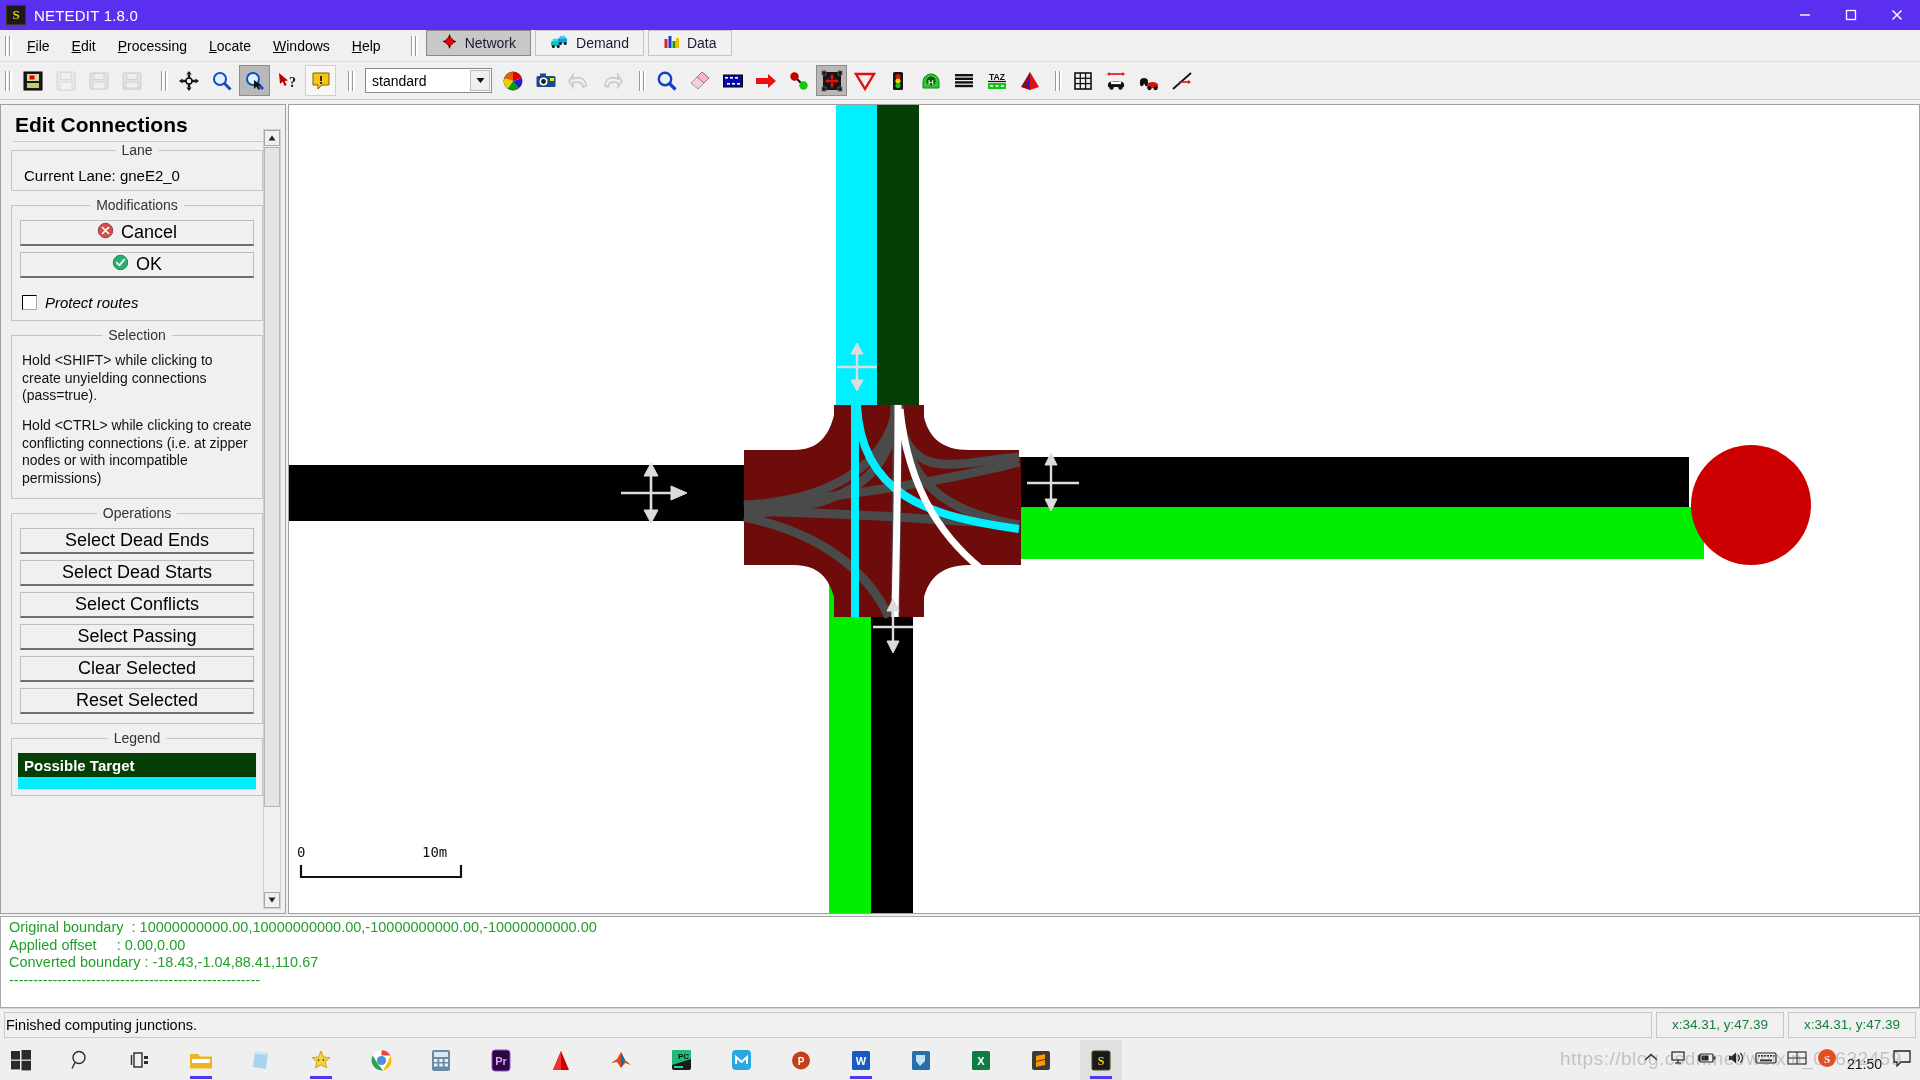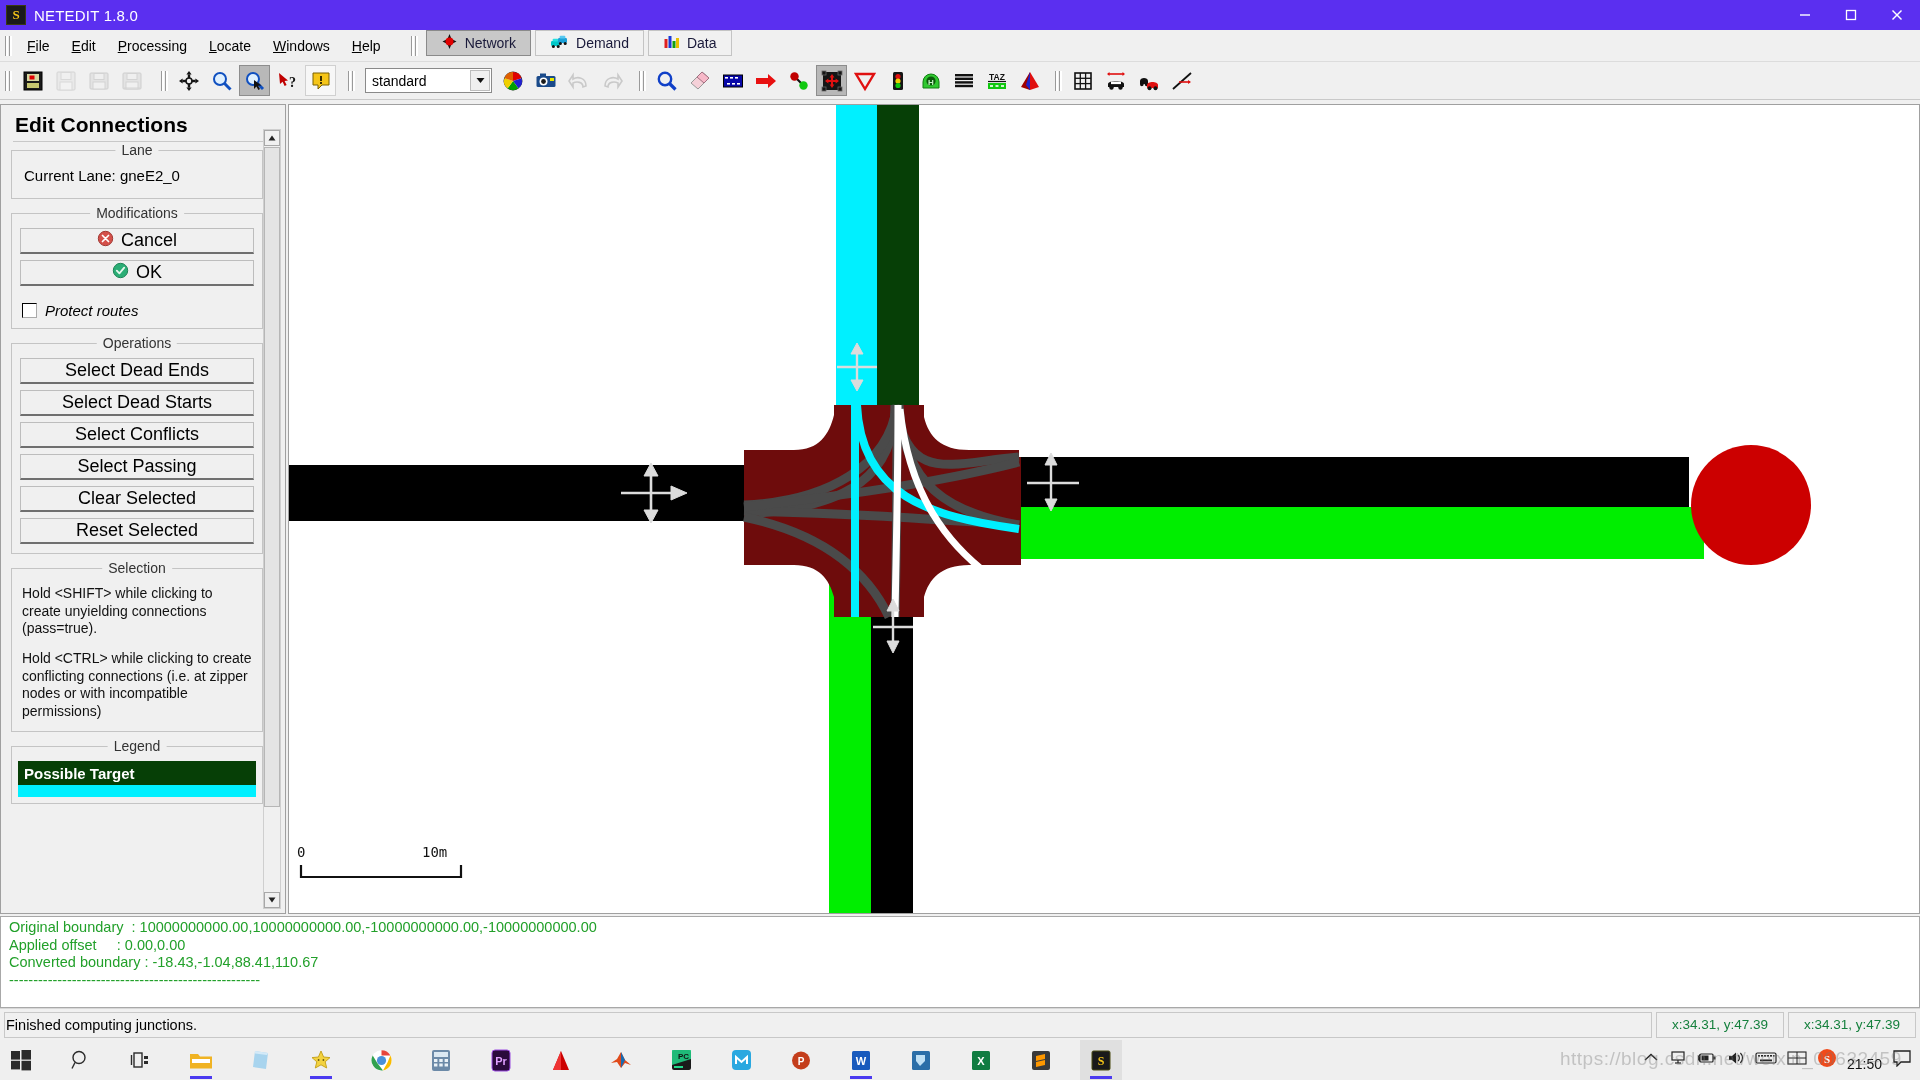--- a/index.html
+++ b/index.html
@@ -533,21 +533,21 @@
       </svg>
     </div>
   </div>
 
   <div class="leftpanel">
     <div class="panel-title">Edit Connections</div>
     <div class="panel-rule"></div>
 
     <div class="panel-inner">
 
-      <div class="groupbox" style="padding-bottom:8px">
+      <div class="groupbox" style="padding-bottom:0">
         <div class="gb-title">Lane</div>
         <div class="lane-text">Current Lane: gneE2_0</div>
       </div>
 
       <div class="groupbox">
         <div class="gb-title">Modifications</div>
         <div class="pbtn">
           <span>
             <svg width="17" height="17" viewBox="0 0 17 17">
               <circle cx="8.5" cy="8.5" r="7.2" fill="#d4504a" stroke="#a03832"></circle>
@@ -564,34 +564,34 @@
             </svg>
           </span>
           <span>OK</span>
         </div>
         <div class="chkrow">
           <span class="chkbox"></span>
           <span class="chklabel">Protect routes</span>
         </div>
       </div>
 
+      <div class="groupbox" style="padding-top:16px">
+        <div class="gb-title">Selection</div>
+        <div class="sel-text">Hold &lt;SHIFT&gt; while clicking to create unyielding connections (pass=true).</div>
+        <div class="sel-text">Hold &lt;CTRL&gt; while clicking to create conflicting connections (i.e. at zipper nodes or with incompatible permissions)</div>
+      </div>
+
       <div class="groupbox">
         <div class="gb-title">Operations</div>
         <div class="pbtn">Select Dead Ends</div>
         <div class="pbtn">Select Dead Starts</div>
         <div class="pbtn">Select Conflicts</div>
         <div class="pbtn">Select Passing</div>
         <div class="pbtn">Clear Selected</div>
         <div class="pbtn">Reset Selected</div>
-      </div>
-
-      <div class="groupbox" style="padding-top:16px">
-        <div class="gb-title">Selection</div>
-        <div class="sel-text">Hold &lt;SHIFT&gt; while clicking to create unyielding connections (pass=true).</div>
-        <div class="sel-text">Hold &lt;CTRL&gt; while clicking to create conflicting connections (i.e. at zipper nodes or with incompatible permissions)</div>
       </div>
 
       <div class="groupbox" style="padding:14px 6px 6px 6px">
         <div class="gb-title">Legend</div>
         <div class="legend-row" style="background:#063f06;color:#ffffff">
           <span>Possible Target</span>
         </div>
         <div class="legend-row" style="background:#00f0ff;height:12px"></div>
       </div>
 

